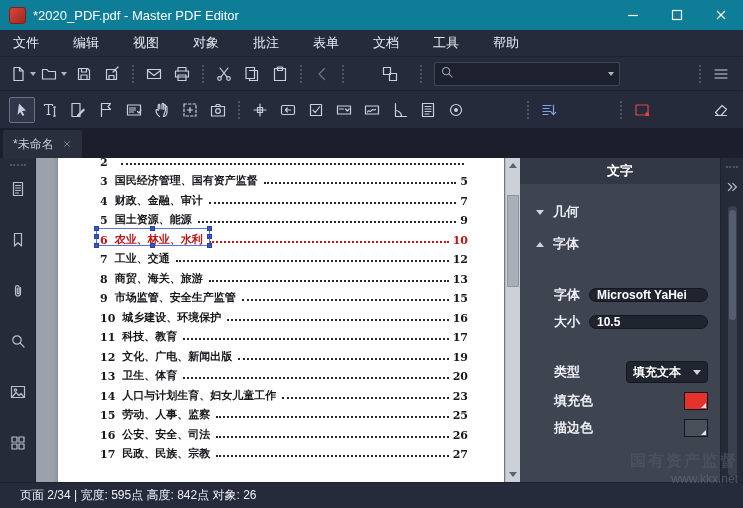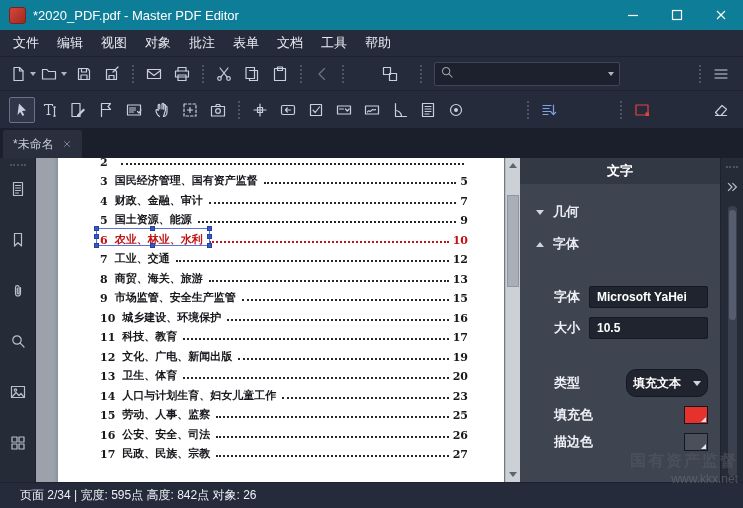--- a/index.html
+++ b/index.html
@@ -10,21 +10,21 @@
   
   .titlebar { flex:0 0 30px; background:#0e7e98; display:flex; align-items:center; }
   .app-icon { width:17px; height:17px; margin:0 7px 0 9px; border-radius:3px;
               background:linear-gradient(135deg,#d8453a,#9c2a22); border:1px solid #7e201a; }
   .title-text { color:#fff; font-size:13px; }
   .win-controls { margin-left:auto; display:flex; height:30px; }
   .win-btn { width:44px; height:30px; display:flex; align-items:center; justify-content:center; }
   .win-btn svg { display:block; }
 
   
-  .menubar { flex:0 0 26px; background:#262b3b; display:flex; align-items:center; padding:0 4px; }
+  .menubar { flex:0 0 26px; background:#262b3b; display:flex; align-items:center; padding:0 4px;gap:16px; }
   .menu-item { color:#e9ebf2; font-size:13px; padding:4px 9px; cursor:default; }
 
   
   .toolbar { background:#262b3b; display:flex; align-items:center; padding:0 8px; }
   .toolbar.main  { flex:0 0 34px; border-top:1px solid #1d2130; }
   .toolbar.tools { flex:0 0 38px; border-top:1px solid #1d2130; }
   .tb-btn { min-width:26px; height:26px; border:1px solid transparent; border-radius:2px;
             display:flex; align-items:center; justify-content:center; margin:0 1px; position:relative; }
   .tb-btn svg { display:block; }
   .tb-btn.with-dd { padding-right:11px; }
@@ -89,25 +89,25 @@
   .panel { flex:0 0 200px; background:#3e4450; display:flex; flex-direction:column; }
   .panel-header { flex:0 0 26px; background:#333845; display:flex; align-items:center;
                   justify-content:center; color:#fff; font-size:13px; font-weight:bold; }
   .panel-body { flex:1; padding-top:12px; overflow:hidden;font-weight:bold; }
   .psection { display:flex; align-items:center; gap:9px; padding:7px 0 7px 16px; color:#e9ebf1; font-size:13px; }
   .caret-down { width:0;height:0;border-left:4px solid transparent;border-right:4px solid transparent;border-top:5px solid #cfd4dd; }
   .caret-up   { width:0;height:0;border-left:4px solid transparent;border-right:4px solid transparent;border-bottom:5px solid #cfd4dd; }
   .prow { display:flex; align-items:center; padding:0 12px 0 34px; margin-top:9px; color:#eef0f5; font-size:13px; }
   .prow.font-row { margin-top:26px; }
   .prow.type-row { margin-top:30px; }
-  .pfield { height:22px; background:#20242f; border:1px solid #141823; border-radius:2px;
+  .pfield { height:14px; background:#20242f; border:1px solid #141823; border-radius:10px;
             color:#fff; font-size:12px; display:flex; align-items:center; padding:0 7px; white-space:nowrap; overflow:hidden; }
   .pfield.grow { flex:1; margin-left:9px; }
-  .pselect { margin-left:auto; width:82px; height:28px; background:#20242f; border:1px solid #141823;
-             border-radius:10px; color:#fff; font-size:12px; display:flex; align-items:center; padding:0 6px; gap:4px; }
+  .pselect { margin-left:auto; width:82px; height:22px; background:#20242f; border:1px solid #141823;
+             border-radius:4px; color:#fff; font-size:12px; display:flex; align-items:center; padding:0 6px; gap:4px; }
   .pselect .val { flex:1; white-space:nowrap; overflow:hidden; }
   .swatch { margin-left:auto; width:24px; height:18px; border:1px solid #141823; position:relative; }
   .swatch .corner { position:absolute; right:1px; bottom:1px; width:0; height:0;
                     border-left:5px solid transparent; border-bottom:5px solid #e6e8ee; }
   .spin { margin-left:auto; display:flex; align-items:center; }
   .spin-val { width:32px; height:20px; background:#20242f; border:1px solid #141823;
               color:#fff; font-size:12px; display:flex; align-items:center; padding:0 6px; }
   .spin-btns { display:flex; flex-direction:column; gap:4px; margin-left:3px; }
   .sb { display:block; }
 

